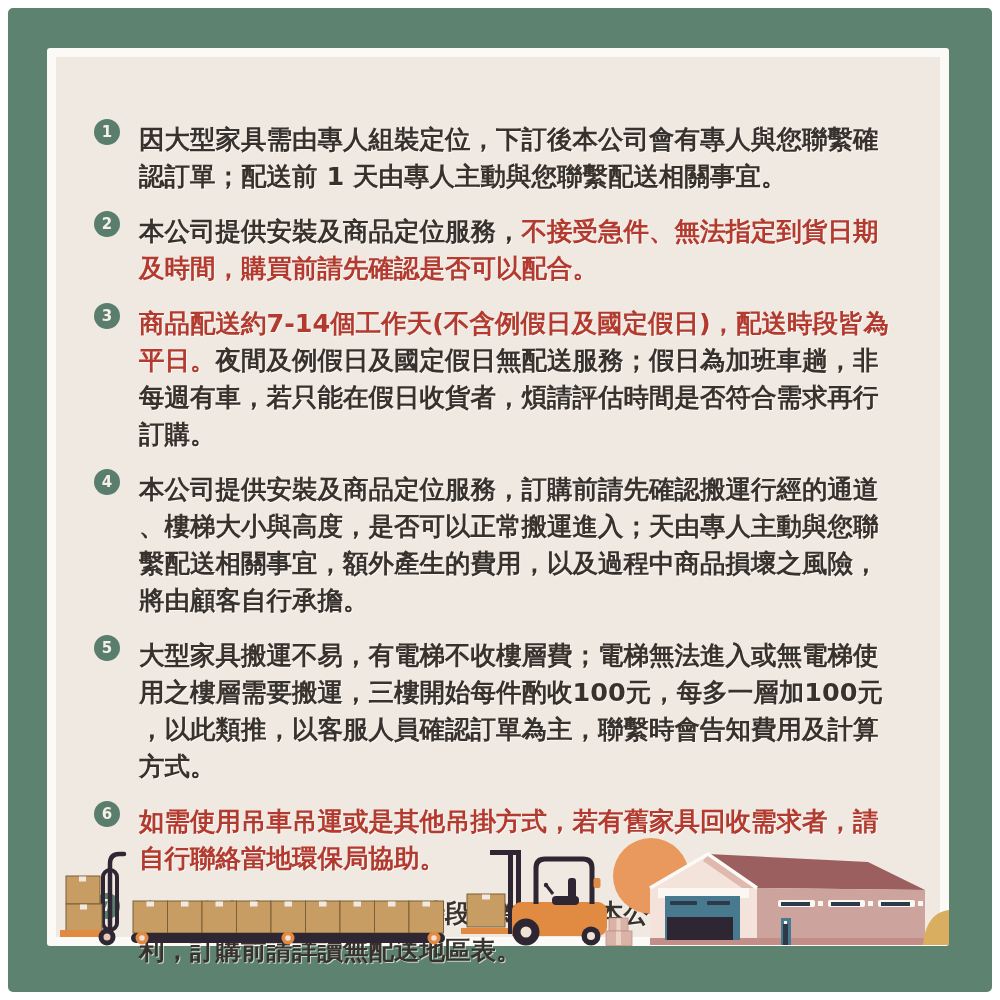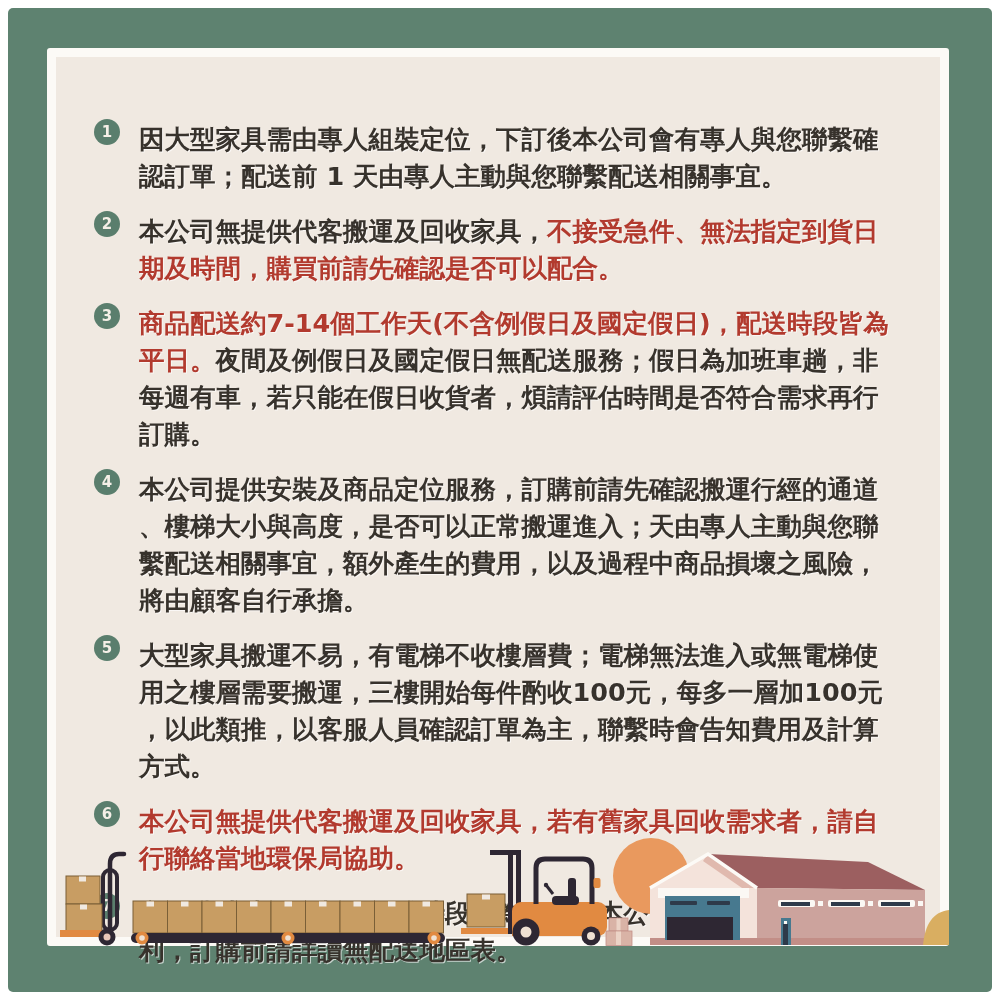--- a/index.html
+++ b/index.html
@@ -67,37 +67,37 @@
 
 <div class="panel">
   <div class="panel-content">
     <div class="notice-list">
         <div class="notice-item">
           <span class="badge">1</span>
           <p class="item-text"><span class="seg dark">因大型家具需由專人組裝定位，下訂後本公司會有專人與您聯繫確認訂單；配送前 1 天由專人主動與您聯繫配送相關事宜。</span></p>
         </div>
         <div class="notice-item">
           <span class="badge">2</span>
-          <p class="item-text"><span class="seg dark">本公司無提供代客搬運及回收家具，</span><span class="seg red">不接受急件、無法指定到貨日期及時間，購買前請先確認是否可以配合。</span></p>
+          <p class="item-text"><span class="seg dark">本公司提供安裝及商品定位服務，</span><span class="seg red">不接受急件、無法指定到貨日期及時間，購買前請先確認是否可以配合。</span></p>
         </div>
         <div class="notice-item">
           <span class="badge">3</span>
           <p class="item-text"><span class="seg red">商品配送約7-14個工作天(不含例假日及國定假日)，配送時段皆為平日。</span><span class="seg dark">夜間及例假日及國定假日無配送服務；假日為加班車趟，非每週有車，若只能在假日收貨者，煩請評估時間是否符合需求再行訂購。</span></p>
         </div>
         <div class="notice-item">
           <span class="badge">4</span>
           <p class="item-text"><span class="seg dark">本公司提供安裝及商品定位服務，訂購前請先確認搬運行經的通道、樓梯大小與高度，是否可以正常搬運進入；天由專人主動與您聯繫配送相關事宜，額外產生的費用，以及過程中商品損壞之風險，將由顧客自行承擔。</span></p>
         </div>
         <div class="notice-item">
           <span class="badge">5</span>
           <p class="item-text"><span class="seg dark">大型家具搬運不易，有電梯不收樓層費；電梯無法進入或無電梯使用之樓層需要搬運，三樓開始每件酌收100元，每多一層加100元，以此類推，以客服人員確認訂單為主，聯繫時會告知費用及計算方式。</span></p>
         </div>
         <div class="notice-item">
           <span class="badge">6</span>
-          <p class="item-text"><span class="seg red">本公司無提供代客搬運及回收家具，若有舊家具回收需求者，請自行聯絡當地環保局協助。</span></p>
+          <p class="item-text"><span class="seg red">如需使用吊車吊運或是其他吊掛方式，若有舊家具回收需求者，請自行聯絡當地環保局協助。</span></p>
         </div>
         <div class="notice-item">
           <span class="badge">7</span>
           <p class="item-text"><span class="seg dark">實因特殊地形限制、配送時段皆為平日，本公司保有出貨與否的權利，訂購前請詳讀無配送地區表。</span></p>
         </div>
       </div>
   </div>
 
   <svg class="illus" viewBox="0 0 902 122" aria-hidden="true">
 

